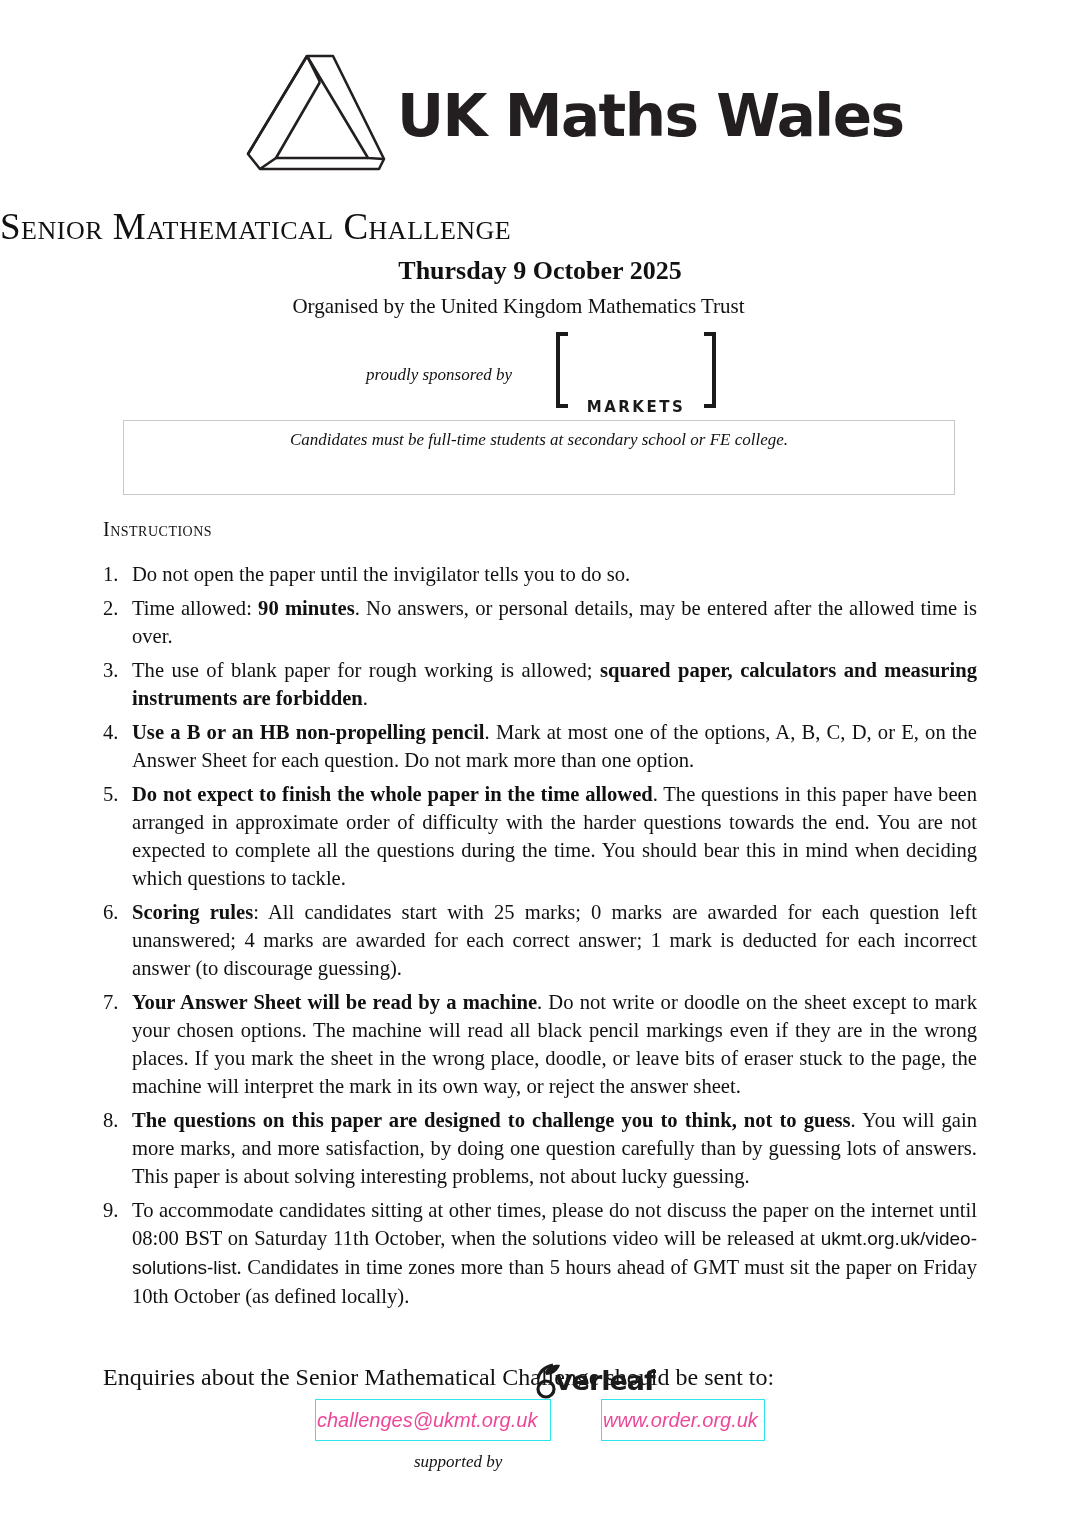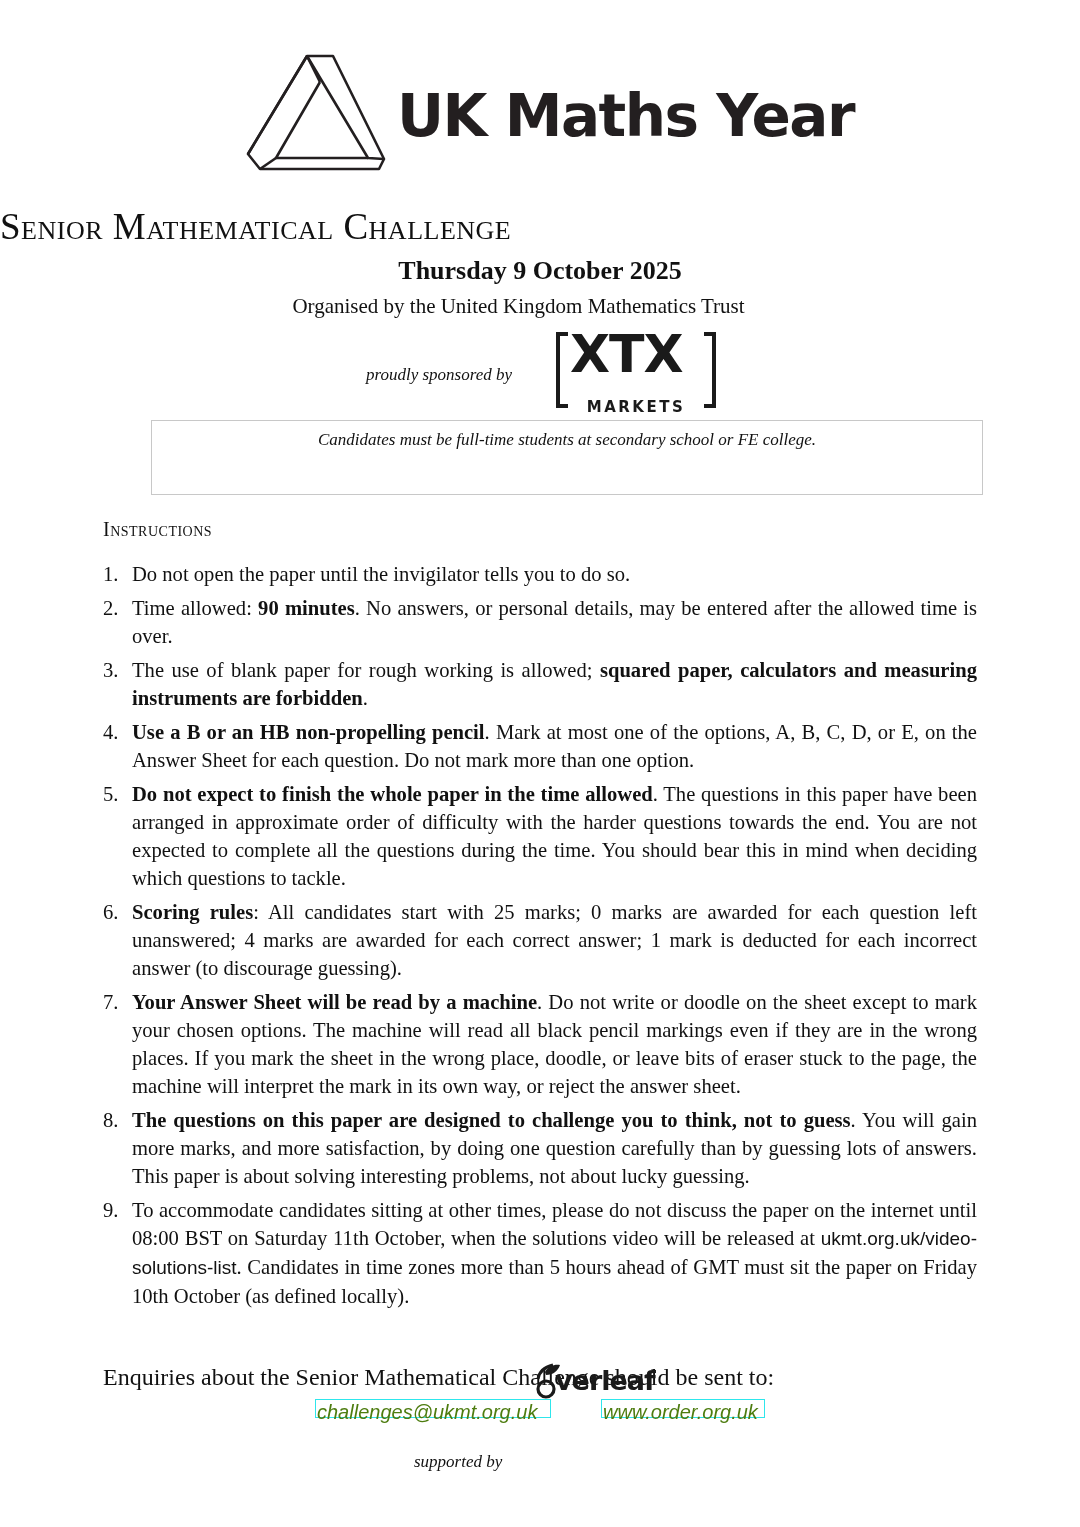--- a/index.html
+++ b/index.html
@@ -37,38 +37,38 @@
     .xtx-bracket-r { right: 0; border-left: none; }
     .xtx-markets {
       position: absolute; left: 0; width: 160px; top: 66px; text-align: center;
       font-family: "DejaVu Sans", sans-serif; font-weight: bold; font-size: 15px;
       letter-spacing: 2.5px; color: #1a1a1a;
     }
     
     .elig-box {
       left: 123px; top: 420px; width: 832px; height: 75px;
       border: 1px solid #c8c8c8; box-sizing: border-box;
-      font-style: italic; font-size: 17px; text-align: center; margin-left: 28px;
+      font-style: italic; font-size: 17px; text-align: center;
     }
     .elig-line1 { position: absolute; left: 0; width: 100%; top: 9px; }
     .elig-line2 { position: absolute; left: 0; width: 100%; top: 38px; }
     .elig-sep { display: inline-block; width: 1px; height: 22px; background: #333; vertical-align: -5px; margin: 0 9px; }
     
     .instr-heading { left: 103px; top: 518px; font-size: 20px; font-variant: small-caps; letter-spacing: 0.5px; }
     .instr-list { left: 103px; top: 560px; width: 874px; margin: 0; padding: 0; list-style: none; }
     .instr-item { position: relative; padding-left: 29px; font-size: 20.6px; line-height: 28px; text-align: justify; margin-bottom: 6px; }
     .instr-num { position: absolute; left: 0; top: 0; }
     .sans-url { font-family: "Liberation Sans", sans-serif; font-size: 19px; }
     b { font-weight: bold; }
     
     .enquiries { left: 103px; top: 1364px; font-size: 24px; }
     .link-box {
-      top: 1399px; height: 19px; box-sizing: border-box; border: 1.5px solid #2ee6ec;
+      top: 1399px; height: 42px; box-sizing: border-box; border: 1.5px solid #2ee6ec;
       font-family: "Liberation Sans", sans-serif; font-style: italic; font-size: 20px;
-      line-height: 24px; padding: 0 1px; color: #4d7c0f; text-decoration: none; white-space: nowrap;
+      line-height: 24px; padding: 8px 1px; color: #ec4899; text-decoration: none; white-space: nowrap;
     }
     .link-email { left: 315px; width: 236px; }
     .link-web { left: 601px; width: 164px; }
     .supported-text { left: 414px; top: 1452px; font-size: 17px; font-style: italic; }
     .overleaf { left: 533px; top: 1362px; height: 40px; width: 140px; }
     .overleaf-text {
       position: absolute; left: 22px; top: 3px; font-family: "DejaVu Sans", sans-serif;
       font-weight: bold; font-size: 27px; letter-spacing: -1px; color: #1a1a1a;
     }
   </style>
@@ -79,31 +79,30 @@
   <svg class="logo-svg" width="145" height="135" viewBox="0 0 145 135">
     <g fill="none" stroke="#231f20" stroke-width="2.6" stroke-linejoin="round">
       <path d="M63 6 L89 6 L140 109 L135 119 L16 119 L4 104 Z"></path>
       <path d="M63 6 L124 108 L140 109"></path>
       <path d="M76 32 L32 108 L124 108"></path>
       <path d="M32 108 L16 119"></path>
       <path d="M76 32 L63 6"></path>
       <path d="M4 104 L63 6"></path>
     </g>
   </svg>
-  <div class="logo-text">UK Maths Year</div>
+  <div class="logo-text">UK Maths Wales</div>
 </div>
 
 <div class="abs title-sc">Senior Mathematical Challenge</div>
 <div class="abs date">Thursday 9 October 2025</div>
 <div class="abs organised">Organised by the United Kingdom Mathematics Trust</div>
 
 <div class="abs sponsor-text">proudly sponsored by</div>
 <div class="abs xtx">
   <div class="xtx-bracket-l"></div>
-  <div class="xtx-letters">XTX</div>
   <div class="xtx-bracket-r"></div>
   <div class="xtx-markets">MARKETS</div>
 </div>
 
 <div class="abs elig-box">
   <div class="elig-line1">Candidates must be full-time students at secondary school or FE college.</div>
 </div>
 
 <div class="abs instr-heading">Instructions</div>
 <ol class="abs instr-list" id="instr-list">

